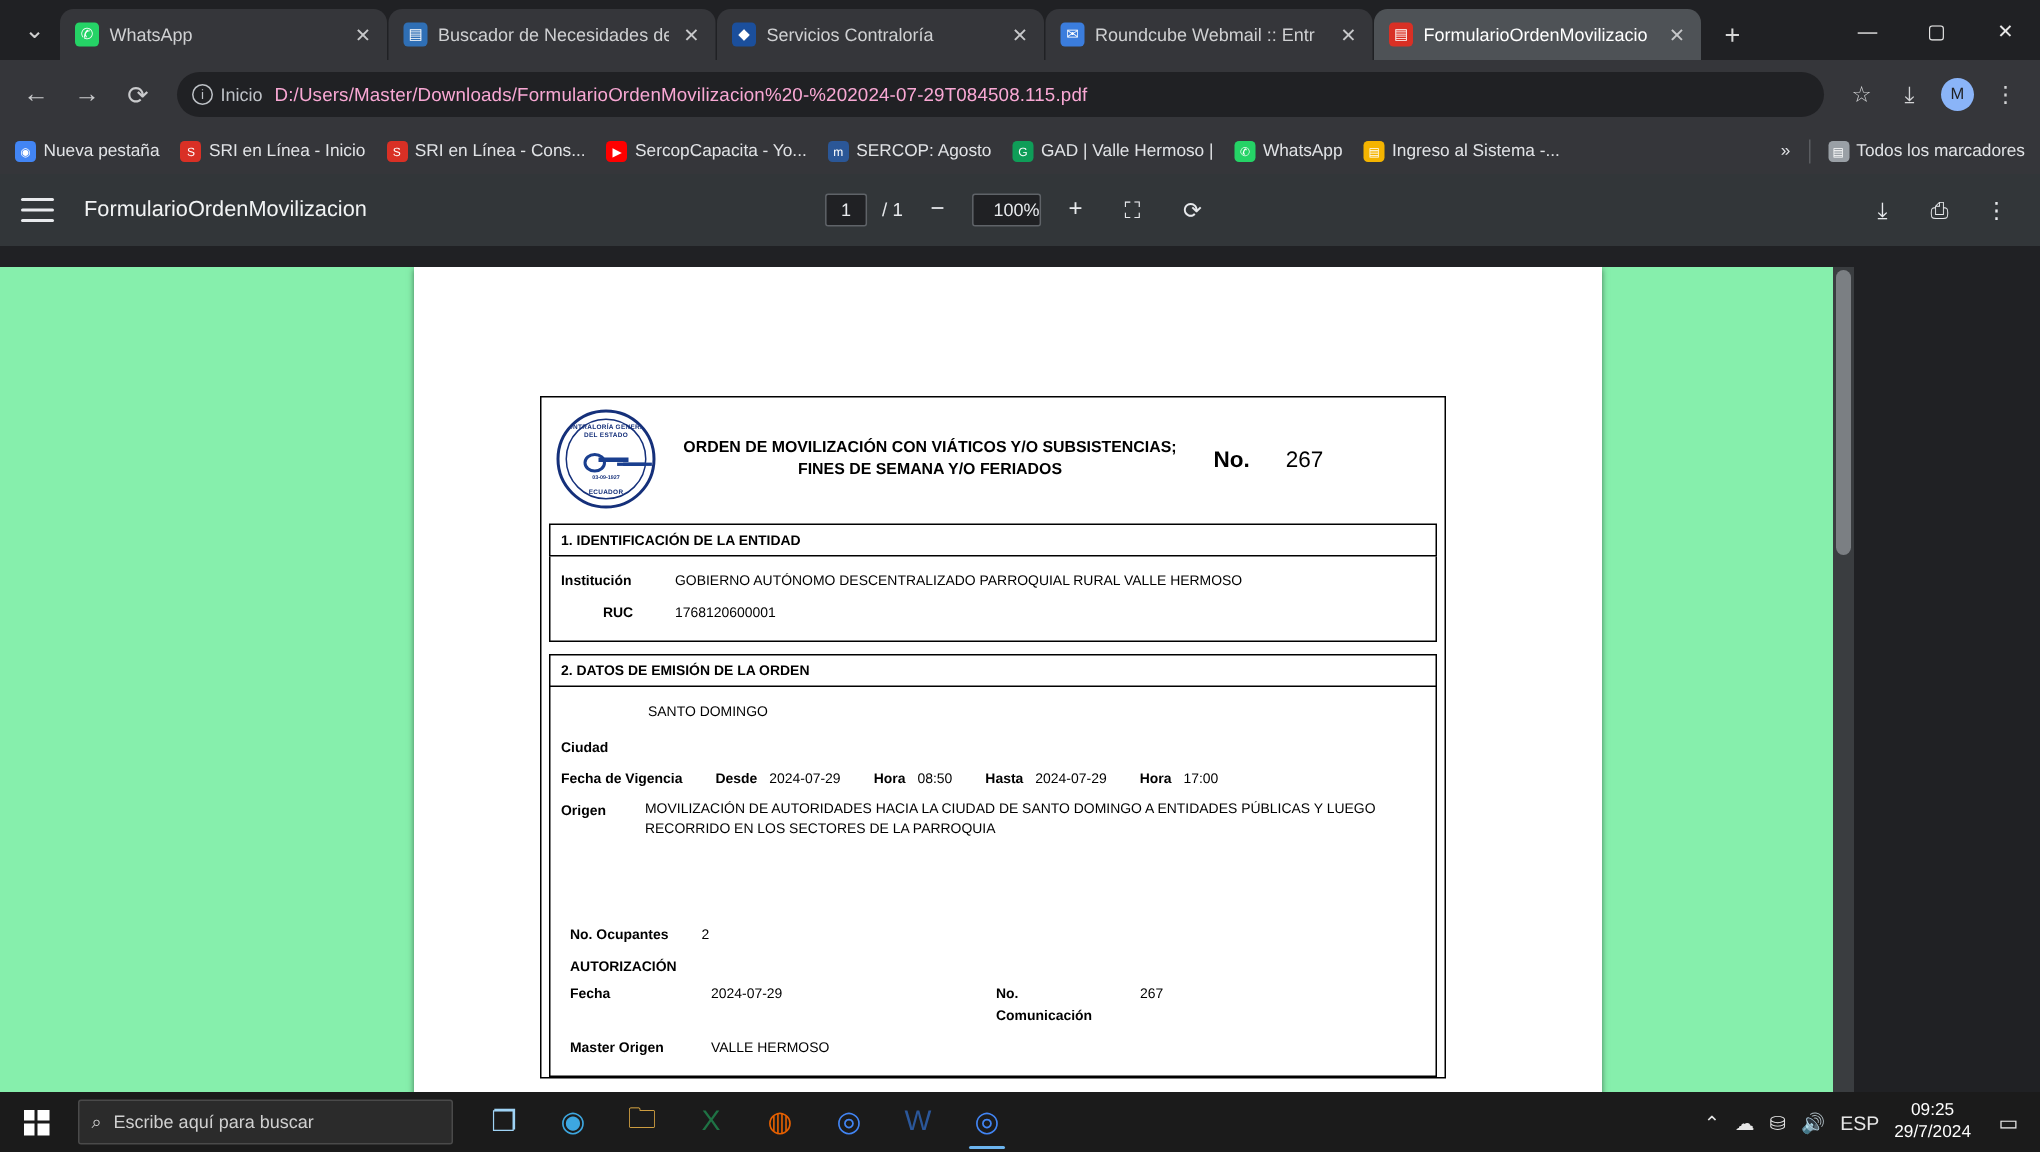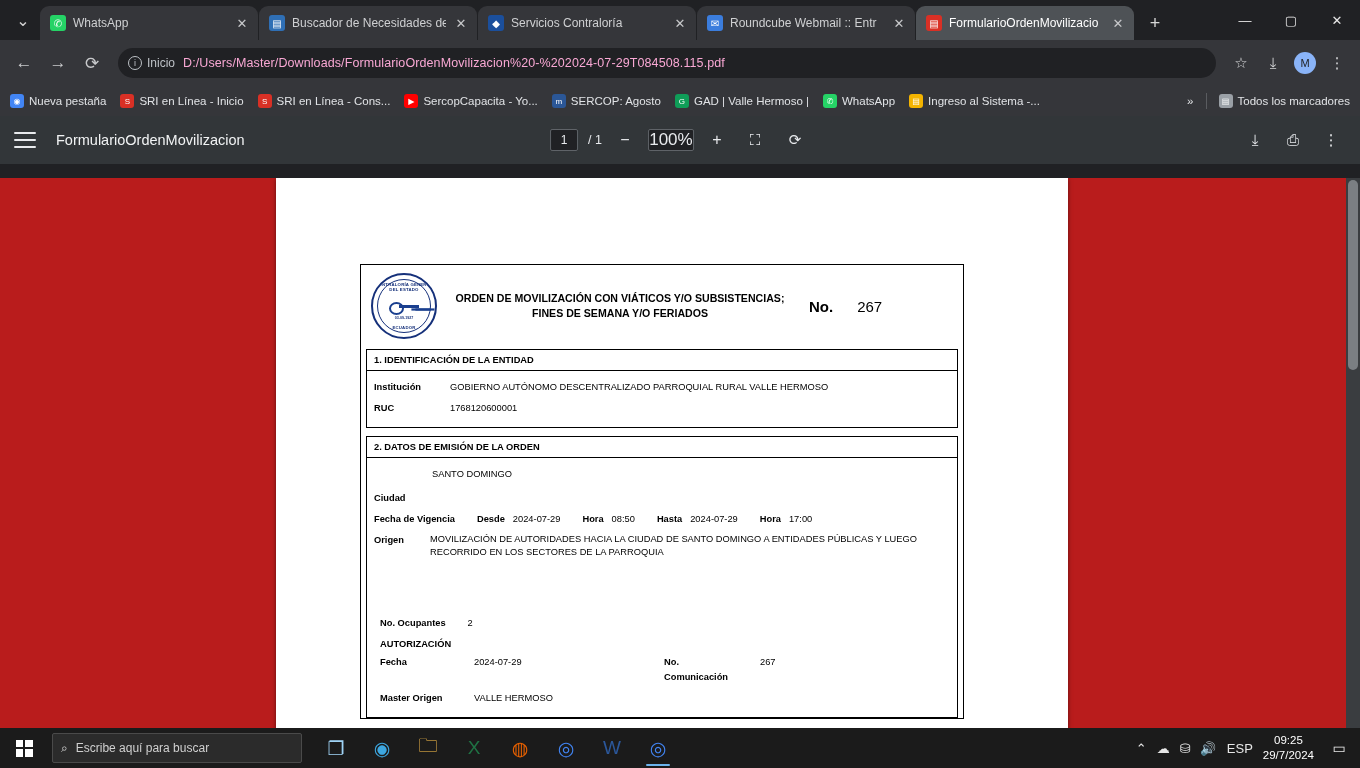--- a/index.html
+++ b/index.html
@@ -83,27 +83,27 @@
   .hamb { width: 22px; height: 16px; display:flex; flex-direction:column; justify-content:space-between; }
   .hamb i { display:block; height:2px; background:#e8eaed; border-radius:1px; }
   .pdftitle { margin-left: 20px; font-size: 14.5px; color:#f1f3f4; }
   .pdfcenter { position:absolute; left:50%; transform: translateX(-50%); display:flex; align-items:center; gap: 10px; }
   .pagebox {
     width: 28px; height: 22px; background:#202124; border:1px solid #5f6368; border-radius:2px;
     color:#e8eaed; font-size:12px; text-align:center; line-height:20px;
   }
   .pagetot { font-size: 12.5px; color:#e8eaed; }
   .zoomout, .zoomin { width:26px; height:26px; display:flex; align-items:center; justify-content:center; font-size:16px; color:#e8eaed; }
-  .zoombox { width: 46px; height: 22px; background:#202124; border:1px solid #5f6368; border-radius:2px; color:#e8eaed; font-size:17px; text-align:center; line-height:20px; }
+  .zoombox { width: 46px; height: 22px; background:#202124; border:1px solid #5f6368; border-radius:2px; color:#e8eaed; font-size:12px; text-align:right; line-height:20px; }
   .pdficon { width:30px; height:30px; display:flex; align-items:center; justify-content:center; color:#e8eaed; font-size:15px; }
   .pdfright { margin-left:auto; display:flex; align-items:center; gap:8px; }
 
   .viewport {
-    position: absolute; left: 0; top: 178px; width: 1360px; height: 552px;
-    background: #b91c1c; overflow: hidden;
+    position: absolute; left: 0; top: 178px; width: 1236px; height: 552px;
+    background: #86efac; overflow: hidden;
   }
   .page {
     position: absolute; left: 276px; top: 0; width: 792px; height: 552px;
     background: #ffffff; box-shadow: 0 1px 4px rgba(0,0,0,.5);
   }
   .scrollbar { position:absolute; right:0; top:0; width: 14px; height: 552px; background:#3a3d40; }
   .scrollthumb { position:absolute; right:2px; top:2px; width:10px; height: 190px; background:#7b7f83; border-radius:5px; }
 
   
   .doc {
@@ -147,21 +147,21 @@
     border-top: 1px solid #000; border-bottom: 1px solid #000;
     background:#fff; font-weight: bold; font-size: 9.3px; padding: 5px 7px;
     margin: 0 5px; border: 1px solid #000;
   }
   .sec-box { margin: 0 5px; border: 1px solid #000; border-top: none; padding: 6px 7px 8px 7px; }
   .sec-gap { height: 8px; }
   .row { display:flex; align-items:flex-start; font-size: 9.3px; line-height: 15px; padding: 3px 0; }
   .lbl { font-weight: bold; }
   .val { font-weight: normal; }
   .w-ins { width: 76px; }
-  .w-ruc { width: 76px; }
+  .w-ruc { width: 76px; text-align: center; }
   .w-ciu { width: 58px; margin-top: 24px; }
   .r-vig .lbl2 { font-weight: bold; margin: 0 8px 0 22px; }
   .r-motivo .lbl { width: 56px; flex: 0 0 56px; }
   .r-motivo .val { flex: 1 1 auto; line-height: 12.5px; }
   .blank { height: 52px; }
   .r-ocu .lbl { padding-left: 6px; }
   .r-ocu .val { margin-left: 22px; }
   .r-auth { font-weight: bold; padding: 5px 0 3px 6px; font-size: 9.3px; }
   .r-fecha .lbl { width: 100px; flex:0 0 100px; padding-left:6px; }
   .r-fecha .val { width: 190px; flex:0 0 190px; }

